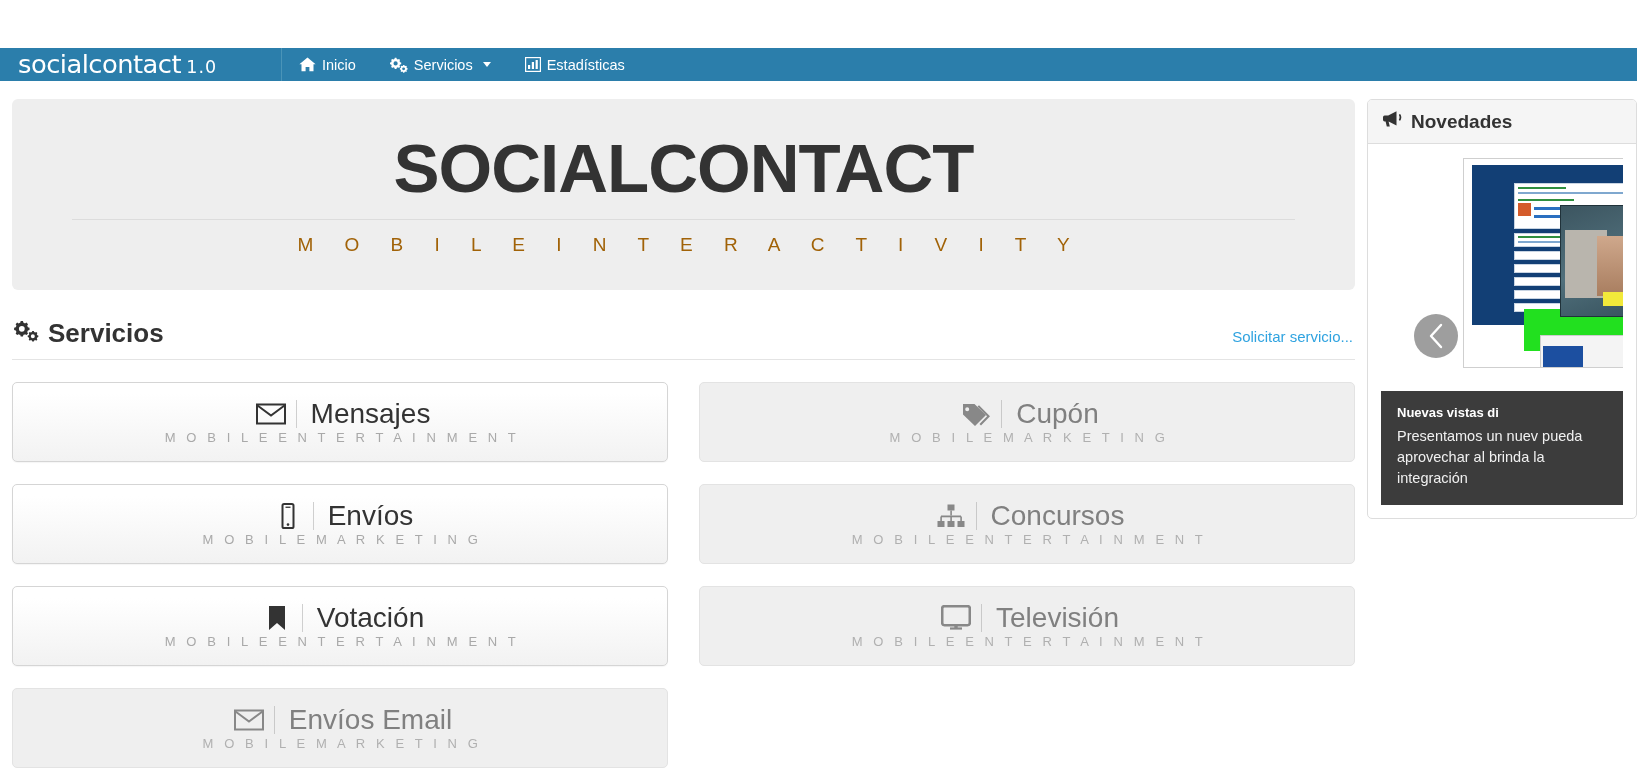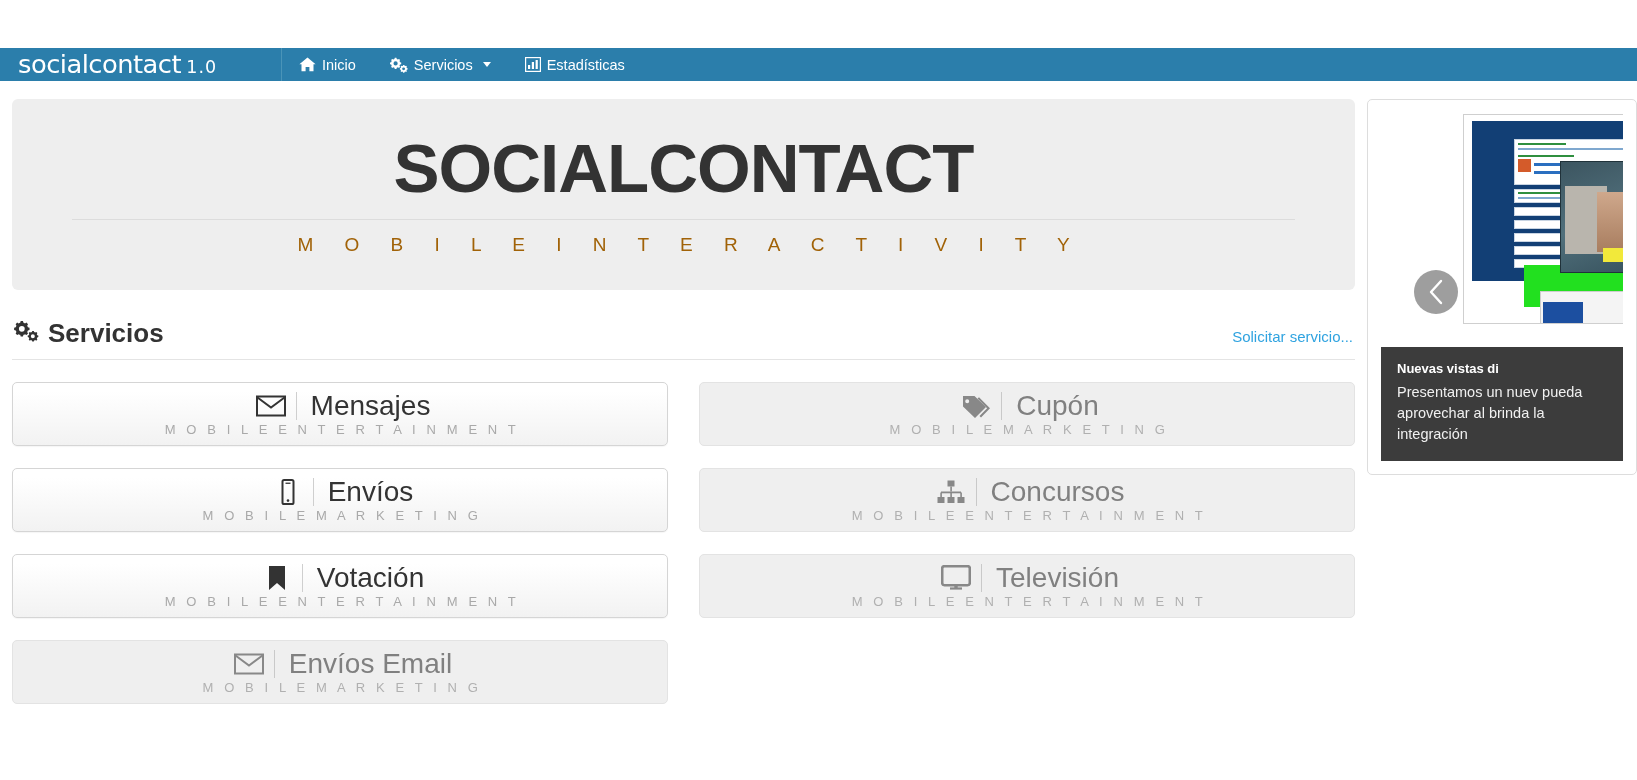--- a/index.html
+++ b/index.html
@@ -142,21 +142,21 @@
     display: grid;
     grid-template-columns: 1fr 1fr;
     column-gap: 31px;
     row-gap: 22px;
   }
   .col { display: flex; flex-direction: column; gap: 22px; }
 
   .card {
     border: 1px solid #d5d5d5;
     border-radius: 5px;
-    height: 64px;
+    height: 80px;
     display: flex;
     flex-direction: column;
     align-items: center;
     justify-content: center;
     cursor: pointer;
     background: linear-gradient(to bottom, #ffffff 0%, #ffffff 14%, #f2f2f2 100%);
     box-shadow: 0 1px 1px rgba(0,0,0,0.04);
   }
   .card.disabled {
     background: #efefef;
@@ -507,20 +507,29 @@
           </div>
           <div class="card-sub">M O B I L E   E N T E R T A I N M E N T</div>
         </div>
 
       </div>
     </div>
   </div>
 
   <div class="sidebar">
     <div class="panel">
+      <div class="panel-head">
+        <span>
+          <svg width="21" height="18" viewBox="0 0 21 18">
+            <path fill="#333" d="M14.5 1.2 6.2 5.6H2.6A1.6 1.6 0 0 0 1 7.2v2.6a1.6 1.6 0 0 0 1.6 1.6h1l1.2 5.2h3L6.6 11.4l7.9 4.2z"></path>
+            <path fill="#333" d="M16.8 5.1c1 .9 1 3.6 0 4.6l1.2 1.3c1.8-1.8 1.8-5.4 0-7.2z"></path>
+          </svg>
+        </span>
+        <span>Novedades</span>
+      </div>
       <div class="panel-body">
 
         <div class="carousel">
           <div class="carousel-img">
             <div class="thumb-blue"></div>
             <div class="thumb-card" style="left:50px;top:24px;width:130px;height:46px;"></div>
             <div class="thumb-line g" style="left:54px;top:28px;width:48px;"></div>
             <div class="thumb-line" style="left:54px;top:33px;width:118px;height:1.5px;"></div>
             <div class="thumb-line g" style="left:54px;top:40px;width:56px;"></div>
             <div class="thumb-line" style="left:70px;top:48px;width:100px;height:3px;background:#2a6fc0;"></div>

